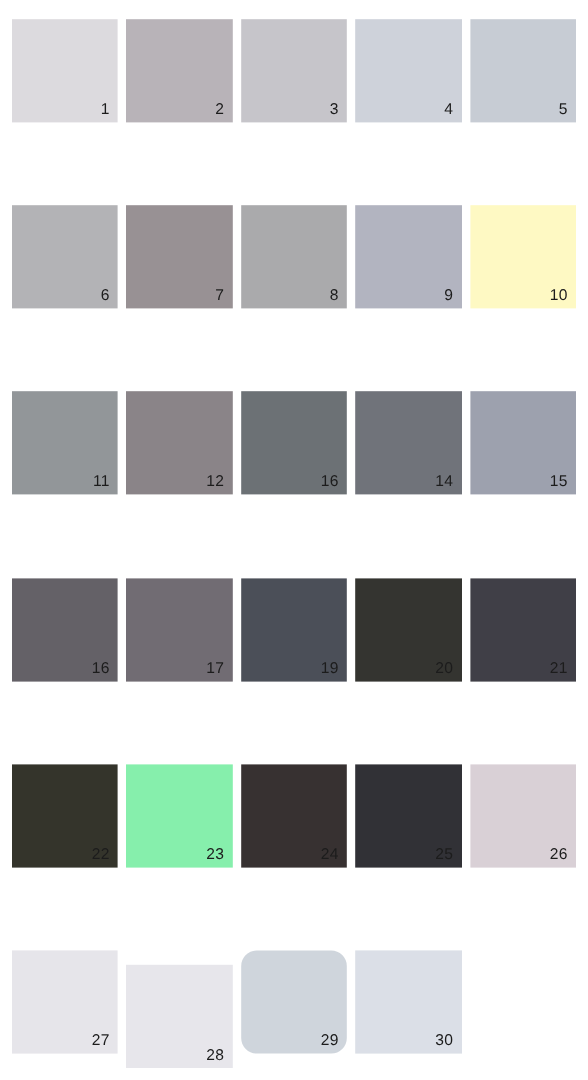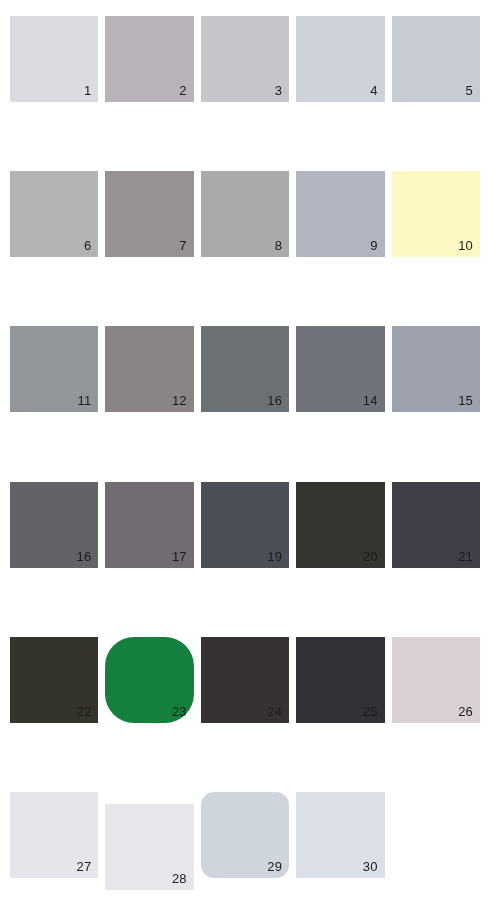--- a/index.html
+++ b/index.html
@@ -105,21 +105,21 @@
     </div>
     <div class="swatch" style="background: rgb(52, 52, 48);">
       <span class="swatch-label">20</span>
     </div>
     <div class="swatch" style="background: rgb(64, 63, 71);">
       <span class="swatch-label">21</span>
     </div>
     <div class="swatch" style="background: rgb(52, 52, 43); padding-left: 43px;">
       <span class="swatch-label">22</span>
     </div>
-    <div class="swatch" style="background: #15803d; border-radius: 29px;">
+    <div class="swatch" style="background: #86efac;">
       <span class="swatch-label">23</span>
     </div>
     <div class="swatch" style="background: rgb(55, 49, 49);">
       <span class="swatch-label">24</span>
     </div>
     <div class="swatch" style="background: rgb(49, 49, 54);">
       <span class="swatch-label">25</span>
     </div>
     <div class="swatch" style="background: rgb(217, 208, 214);">
       <span class="swatch-label">26</span>

